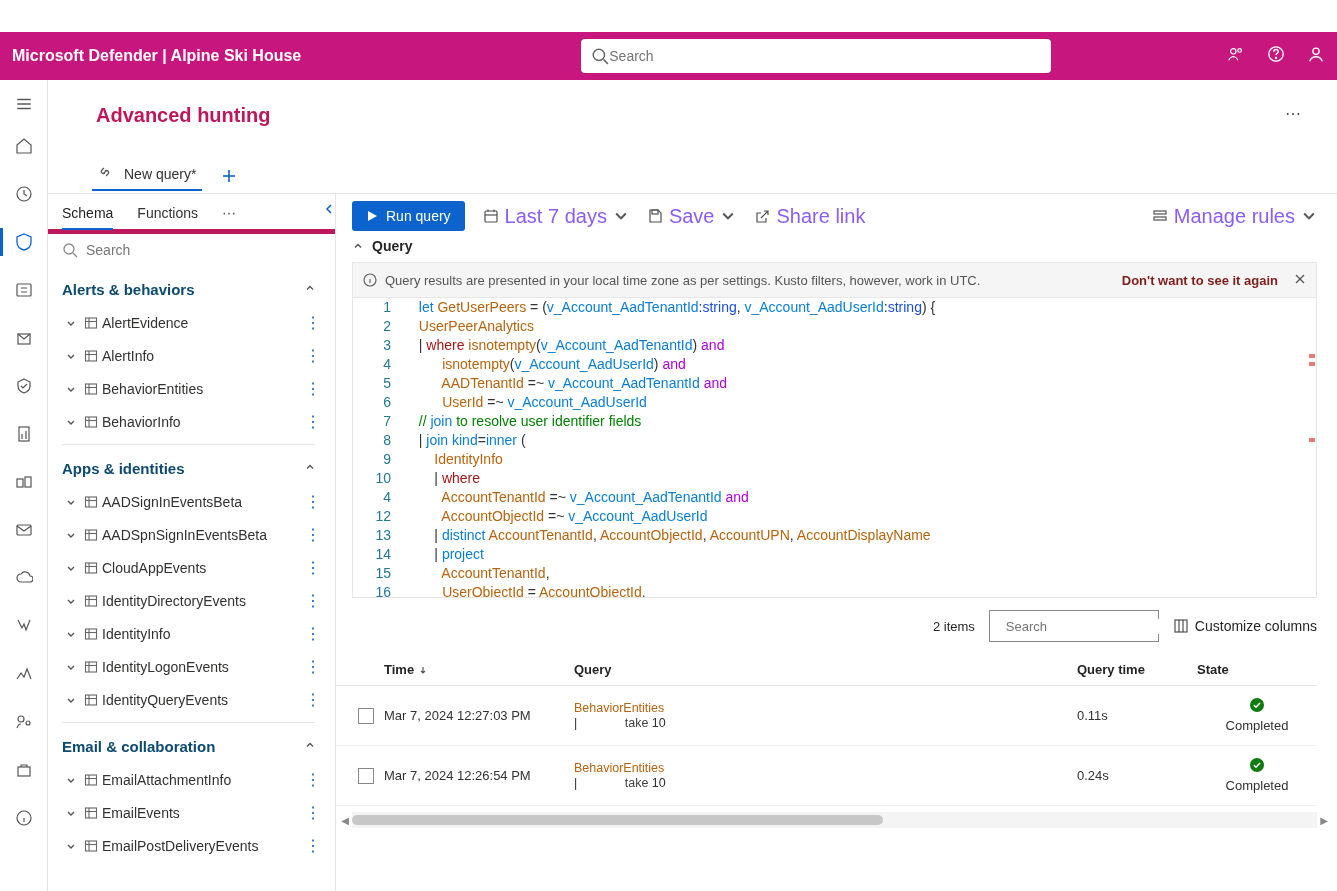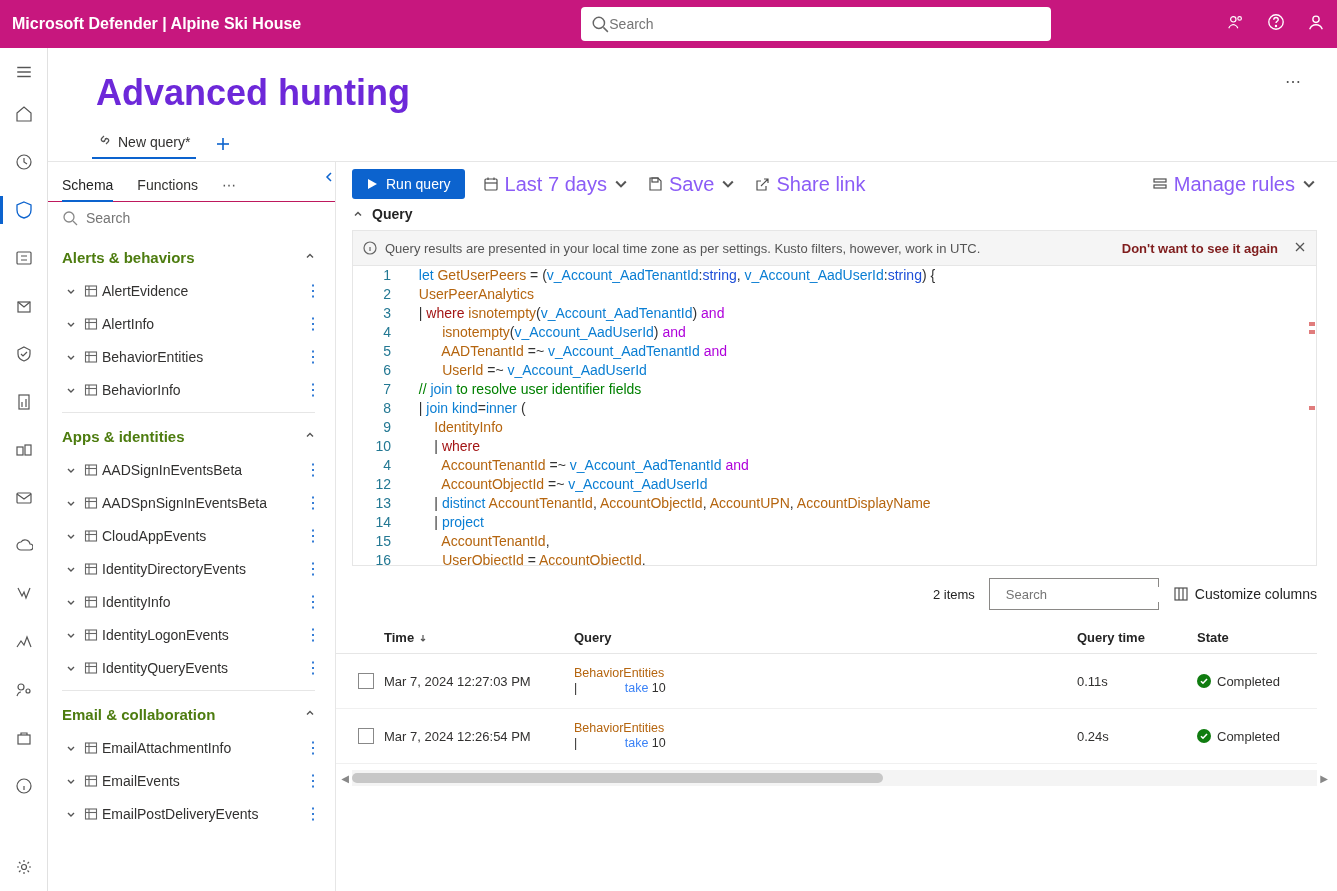--- a/index.html
+++ b/index.html
@@ -1,19 +1,19 @@
 <!DOCTYPE html>
 <html><head>
 <meta charset="utf-8">
 <style>
 * { margin: 0; padding: 0; box-sizing: border-box; font-family: "Segoe UI", Arial, sans-serif; }
 html, body { width: 1337px; height: 891px; overflow: hidden; background: #fff; }
 
 
-.topbar { height: 48px; background: #c7177e; color: #fff; display: flex; align-items: center; padding: 0 12px; }
+.topbar { height: 48px; background: #c7177e; color: #fff; display: flex; align-items: center; padding: 0 12px; margin-top: 32px; }
 .topbar .title { font-size: 16px; font-weight: 600; white-space: nowrap; }
 .topbar .search-wrap { margin-left: auto; margin-right: auto; position: relative; left: 0; }
 .topbar .search { width: 470px; height: 34px; border-radius: 4px; background: #fff; display: flex; align-items: center; padding: 0 10px; color: #666; }
 .topbar .search input { border: none; outline: none; flex: 1; font-size: 14px; color: #333; background: transparent; }
 .topbar .right-icons { display: flex; gap: 22px; align-items: center; margin-left: auto; }
 .topbar svg { width: 18px; height: 18px; }
 
 
 .shell { display: flex; height: calc(891px - 48px); }
 
@@ -24,45 +24,45 @@
 .rail .rail-item.active { color: #0c63ce; }
 .rail svg { width: 18px; height: 18px; }
 .rail .hamburger { width: 48px; height: 28px; display:flex;align-items:center;justify-content:center;color:#555;cursor:pointer;margin-bottom:4px;}
 .rail .spacer { flex: 1; }
 
 
 .main { flex: 1; display: flex; flex-direction: column; overflow: hidden; }
 
 
 .page-head { padding: 24px 0 0 48px; height: 72px; display: flex; align-items: flex-start; }
-.page-head h1 { font-size: 36px; font-weight: 700; color: #6d28d9; }
+.page-head h1 { font-size: 20px; font-weight: 700; color: #be185d; }
 .page-head .more { margin-left: auto; margin-right: 36px; color: #555; cursor: pointer; }
 
 
 .qtabs { padding: 10px 0 0 44px; display: flex; align-items: center; border-bottom: 1px solid #e6e6e6; height: 42px; }
-.qtab { display: flex; align-items: center; gap: 6px; padding: 0 6px 8px 6px; font-size: 14px; color: #323130; cursor: pointer; position: relative; }
+.qtab { display: flex; align-items: center; gap: 12px; padding: 0 6px 8px 6px; font-size: 14px; color: #323130; cursor: pointer; position: relative; }
 .qtab.sel::after { content: ""; position: absolute; left: 0; right: 0; bottom: -1px; height: 2px; background: #0c63ce; }
 .qtab svg { width: 14px; height: 14px; }
 .add-tab { margin-left: 18px; color: #0c63ce; cursor: pointer; }
 
 
 .content { display: flex; flex: 1; overflow: hidden; }
 
 .sidepanel { width: 288px; border-right: 1px solid #e6e6e6; display: flex; flex-direction: column; position: relative; overflow: hidden; }
-.sidepanel .sidetabs { display: flex; gap: 24px; padding: 8px 0 0 14px; border-bottom: 1px solid #be185d; height: 40px; align-items: flex-end; }
+.sidepanel .sidetabs { display: flex; gap: 24px; padding: 8px 0 0 14px; border-bottom: 5px solid #be185d; height: 40px; align-items: flex-end; }
 .sidetab { font-size: 14px; color: #323130; padding-bottom: 8px; position: relative; cursor: pointer; }
 .sidetab.sel { color: #242424; font-weight: 500; }
 .sidetab.sel::after { content: ""; position: absolute; left: 0; right: 0; bottom: -1px; height: 2px; background: #0c63ce; }
 .sidetab.more { color: #555; }
 .sidesearch { padding: 8px 14px; display: flex; align-items: center; gap: 8px; color: #666; }
 .sidesearch input { border: none; outline: none; font-size: 14px; flex: 1; }
 
 .sidescroll { flex: 1; overflow-y: auto; padding: 0 6px 20px 0; }
 .group-head { display: flex; align-items: center; padding: 14px 8px 8px 14px; cursor: pointer; }
-.group-head .gtitle { font-size: 15px; font-weight: 600; color: #4d7c0f; }
+.group-head .gtitle { font-size: 15px; font-weight: 600; color: #0c4a6e; }
 .group-head .chev { margin-left: auto; width: 22px; text-align: center; color: #555; }
 .tbl-row { display: flex; align-items: center; height: 33px; padding-left: 14px; cursor: pointer; }
 .tbl-row .exp { width: 18px; color: #666; display:flex;align-items:center;justify-content:center;}
 .tbl-row .ticon { width: 22px; color: #555; display:flex;align-items:center;justify-content:center;}
 .tbl-row .tname { font-size: 14px; color: #323130; }
 .tbl-row .dots { margin-left: auto; color: #0c63ce; padding-right: 8px; cursor:pointer;}
 .group-divider { border-top: 1px solid #e6e6e6; margin: 6px 14px 0 14px; }
 
 .collapse-handle { position: absolute; right: -1px; top: 8px; color: #0c63ce; cursor: pointer; }
 
@@ -120,23 +120,23 @@
 .hhead .c-time  { width: 190px; display:flex;align-items:center;gap:4px;}
 .hhead .c-query { flex: 1; }
 .hhead .c-qt    { width: 120px; }
 .hhead .c-state { width: 120px; }
 .hrow { display: flex; align-items: center; padding: 12px 0 12px 12px; border-bottom: 1px solid #f0f0f0; font-size: 13px; color: #323130; }
 .hrow .cb { width: 36px; display:flex;justify-content:center;}
 .hrow .cb .box { width:16px;height:16px;border:1px solid #888;}
 .hrow .c-time  { width: 190px; }
 .hrow .c-query { flex: 1; font-family: Consolas, monospace; font-size: 12.5px; line-height: 15px; }
 .hrow .c-query .q1 { color: #b5650f; }
-.hrow .c-query .q2 { color: #3b82f6; padding-left: 44px; }
+.hrow .c-query .q2 { color: #404040; padding-left: 44px; }
 .hrow .c-qt    { width: 120px; }
-.hrow .c-state { width: 120px; display:flex; align-items:center; gap:6px; }
+.hrow .c-state { width: 120px; display:flex; align-items:center; gap:6px;flex-direction:column; }
 .ok-badge { width:14px;height:14px;border-radius:50%;background:#107c10;display:flex;align-items:center;justify-content:center;}
 .ok-badge svg{width:10px;height:10px;color:#fff;}
 
 
 .hscroll { height: 16px; margin: 6px 0 0 16px; background: #f4f4f4; position: relative; }
 .hscroll .thumb { position: absolute; left: 0; top: 3px; height: 10px; width: 55%; background: #c7c7c7; border-radius: 5px; }
 .hscroll .arr { position:absolute; top:0; bottom:0; width:14px; display:flex;align-items:center;justify-content:center;color:#888;font-size:10px;}
 .hscroll .arr.l{left:-14px;} .hscroll .arr.r{right:-14px;}
 
 

